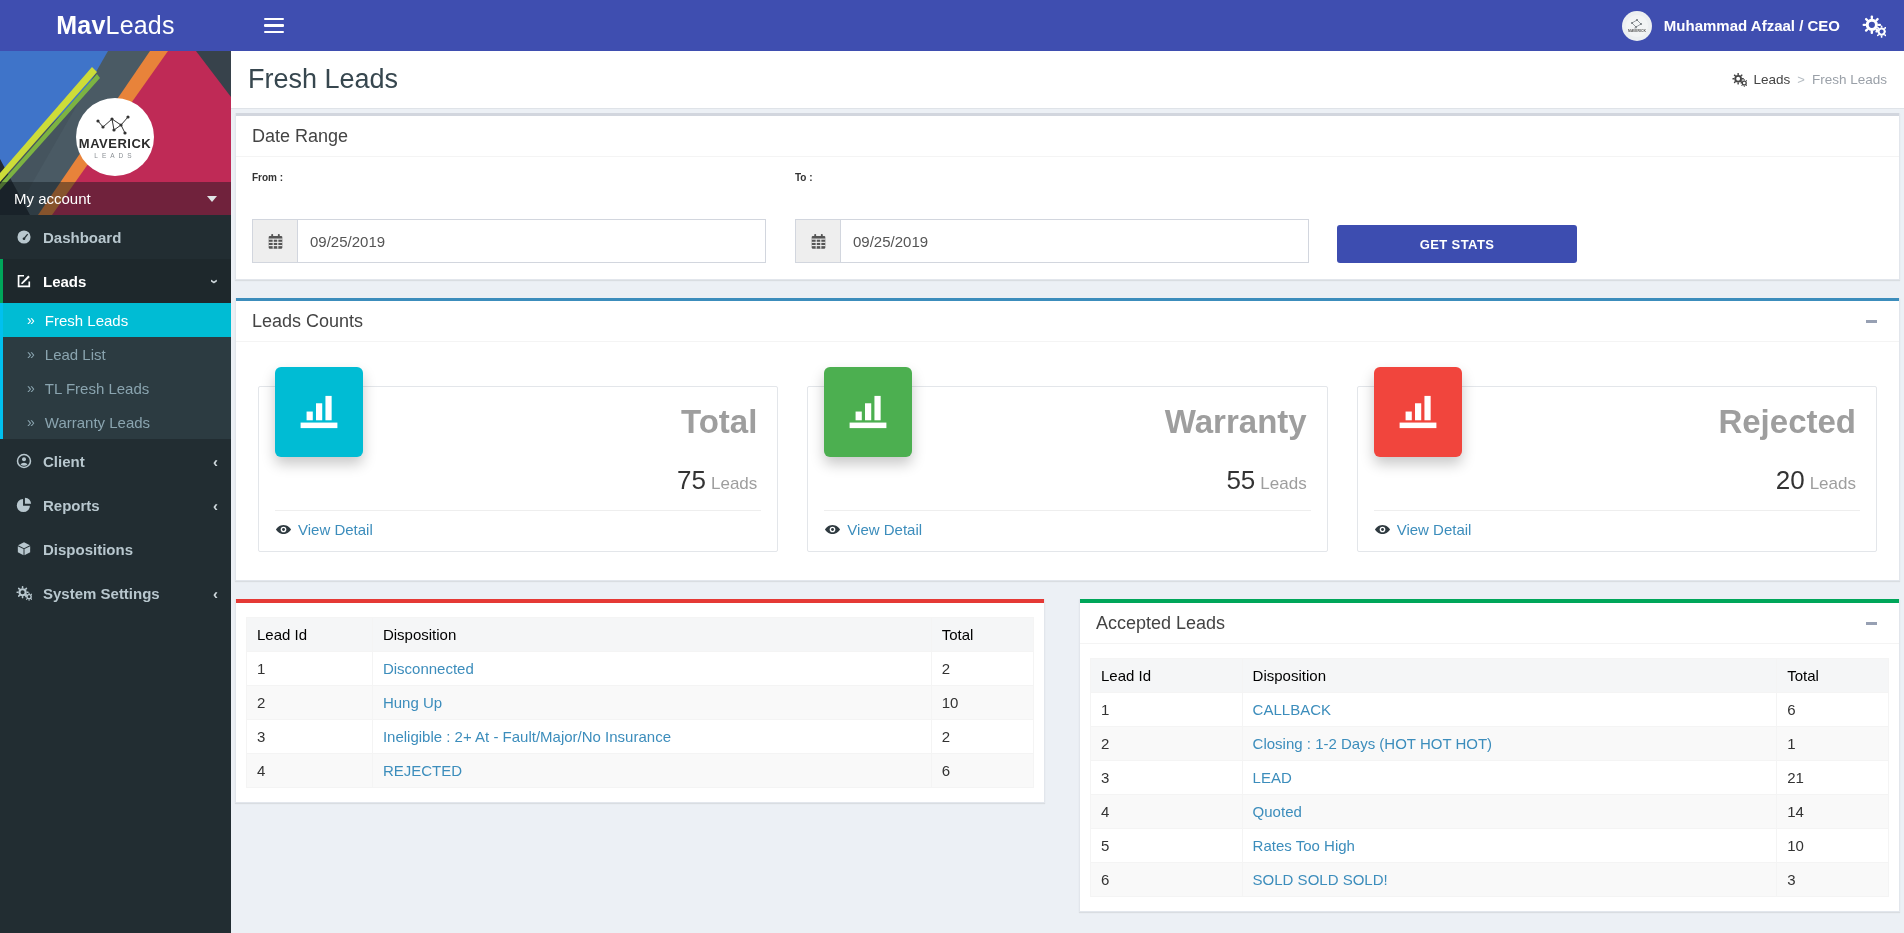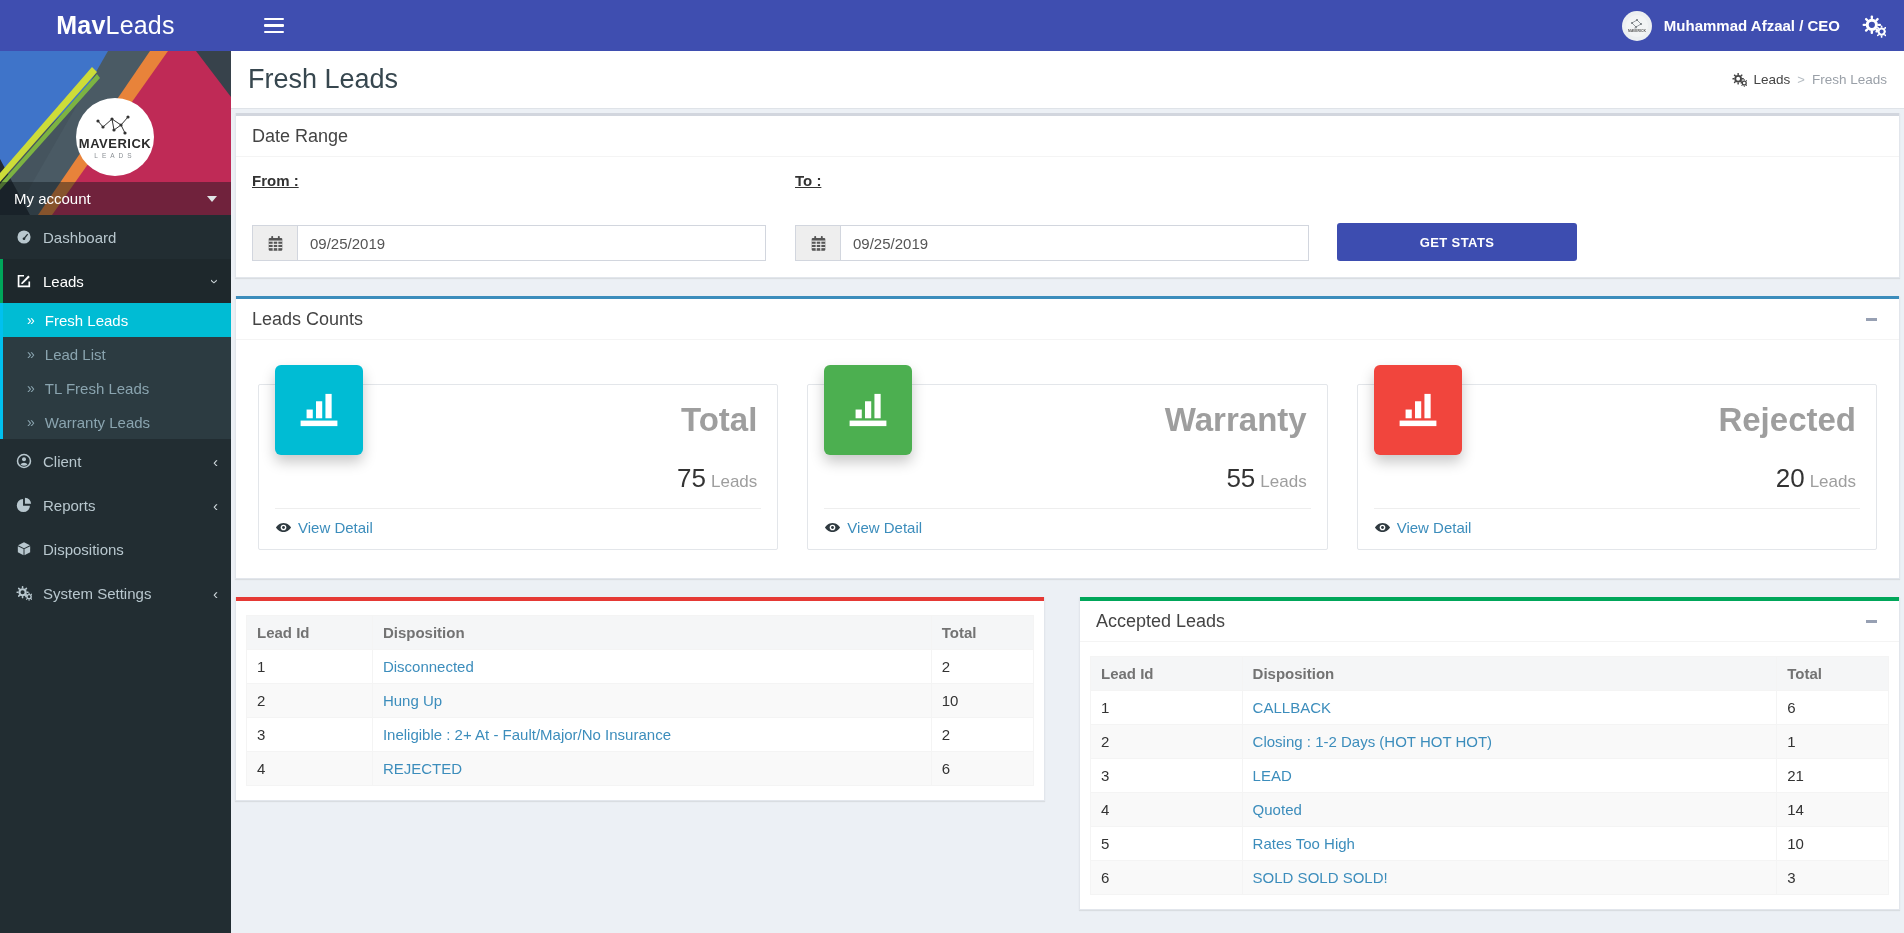--- a/index.html
+++ b/index.html
@@ -19,21 +19,21 @@
   .nav-cogs { width:26px; height:26px; color:#fff; margin-left:10px; cursor:pointer; display:flex; align-items:center; }
   .nav-cogs svg { width:24px; height:24px; }
 
   
   .sidebar { position:absolute; top:51px; left:0; width:231px; height:882px; background:#222d32; z-index:20; }
   .sb-art { position:relative; width:231px; height:164px; overflow:hidden; }
   .sb-art svg { display:block; }
   .account-band { position:absolute; left:0; bottom:0; width:100%; height:33px; background:rgba(15,24,28,.45); display:flex; align-items:center; padding:0 14px; color:#fff; font-size:15px; cursor:pointer; }
   .account-band .caret { margin-left:auto; width:0; height:0; border-left:5px solid transparent; border-right:5px solid transparent; border-top:6px solid #e0e4e6; }
 
-  .sb-item { height:44px; display:flex; align-items:center; gap:11px; padding:0 13px 0 12px; color:#b8c7ce; font-size:15px; border-left:3px solid transparent; cursor:pointer; }
+  .sb-item { height:44px; display:flex; align-items:center; gap:11px; padding:0 13px 0 12px; color:#b8c7ce; font-size:15px; border-left:3px solid transparent; cursor:pointer;font-weight:bold; }
   .sb-item .sb-ic { width:17px; height:17px; flex:0 0 17px; display:flex; align-items:center; justify-content:center; }
   .sb-item .sb-ic svg { width:16px; height:16px; }
   .sb-item.open { background:#1e282c; border-left-color:#00a65a; color:#fff; }
   .sb-item .chev { margin-left:auto; color:#cfd8dc; font-size:15px; line-height:1; }
   .chev-down { display:inline-block; transform:rotate(90deg); }
 
   .sb-sub { background:#2c3b41; border-left:3px solid #00c0ef; }
   .sb-subitem { height:34px; display:flex; align-items:center; gap:10px; padding-left:24px; color:#8aa4af; font-size:15px; cursor:pointer; }
   .sb-subitem .dbl { font-size:14px; }
   .sb-subitem.active { background:#00bcd4; color:#fff; }
@@ -56,22 +56,22 @@
   .box-accent.thick { height:4px; }
   .box-header { display:flex; align-items:center; justify-content:space-between; padding:10px 16px 9px; border-bottom:1px solid #f4f4f4; }
   .box-title { font-size:18px; color:#444; font-weight:normal; }
   .box-tools { width:24px; height:18px; display:flex; align-items:center; justify-content:center; cursor:pointer; }
   .minus-bar { width:11px; height:2.4px; background:#97a0b3; }
 
   
   .dr-body { display:flex; align-items:flex-end; padding:15px 16px 16px; }
   .dr-col { width:514px; }
   .dr-col + .dr-col { margin-left:29px; }
-  .dr-label { font-size:15px; font-weight:bold; color:#333; margin-bottom:23px;text-decoration:underline; }
-  .input-group { display:flex; height:36px;margin-top:36px; }
+  .dr-label { font-size:10px; font-weight:bold; color:#333; margin-bottom:23px; }
+  .input-group { display:flex; height:44px;margin-top:36px; }
   .ig-addon { width:45px; background:#eee; border:1px solid #d2d6de; border-right:none; display:flex; align-items:center; justify-content:center; color:#555; }
   .ig-addon svg { width:17px; height:17px; }
   .ig-input { flex:1; border:1px solid #d2d6de; font-size:15px; color:#555; padding:0 12px; outline:none; font-family:inherit; background:#fff; }
   .dr-btn { margin-left:28px; width:240px; height:38px; background:#3d4db0; color:#fff; border:none; border-radius:3px; font-size:13px; font-weight:bold; letter-spacing:.4px; cursor:pointer; font-family:inherit; }
 
   
   .cards { display:flex; gap:29px; padding:44px 22px 28px; }
   .stat-card { position:relative; flex:1; height:166px; background:#fff; border:1px solid #e3e6ea; border-radius:2px; }
   .stat-icon { position:absolute; top:-20px; left:16px; width:88px; height:90px; border-radius:6px; box-shadow:0 7px 14px rgba(0,0,0,.22); display:flex; align-items:center; justify-content:center; color:#fff; }
   .stat-icon svg { width:46px; height:46px; }
@@ -83,21 +83,21 @@
   .stat-link .eye { width:17px; height:17px; color:#2f3a40; display:flex; }
   .stat-link .eye svg { width:17px; height:17px; }
 
   
   .bottom-row { display:flex; gap:34px; align-items:flex-start; }
   .box-left { width:810px; flex:0 0 810px; margin-bottom:0; }
   .box-right { flex:1; margin-bottom:0; }
   .tbl-wrap { padding:14px 10px 14px; }
   table.data { width:100%; border-collapse:collapse; font-size:15px; }
   table.data th, table.data td { border:1px solid #f4f4f4; padding:8px 10px; text-align:left; }
-  table.data th { background:#f5f6f7; color:#737373; font-weight:bold; }
+  table.data th { background:#f5f6f7; color:#000000; font-weight:normal; }
   table.data tr:nth-child(even) td { background:#f9f9f9; }
   table.data a { color:#3c8dbc; text-decoration:none; cursor:pointer; }
   .c-id { width:16%; } .c-disp { width:71%; } .c-tot { width:13%; }
   .r-id { width:19%; } .r-disp { width:67%; } .r-tot { width:14%; }
 </style>
 </head>
 <body>
 
 <svg width="0" height="0" style="position:absolute">
   <defs>

